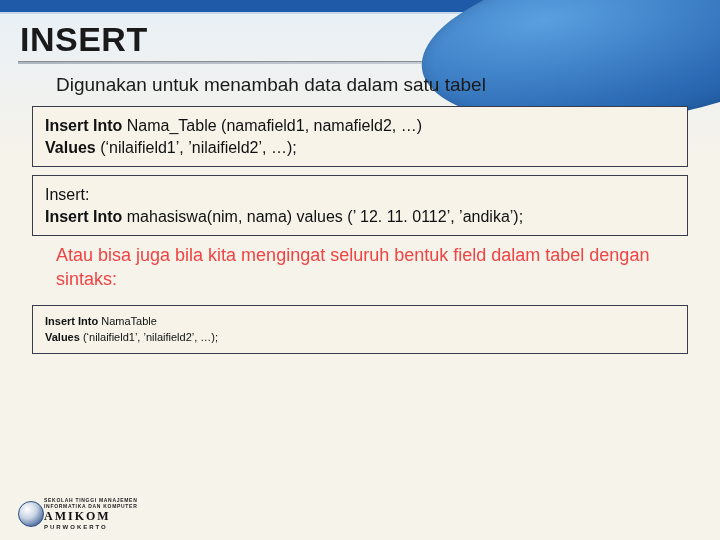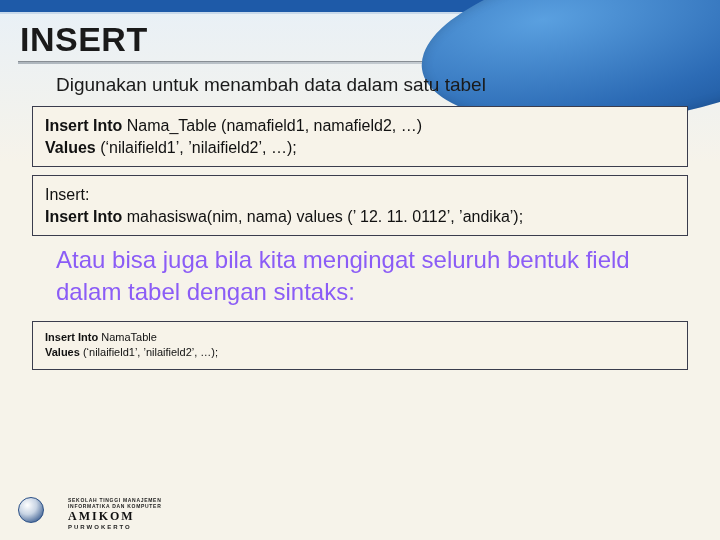--- a/index.html
+++ b/index.html
@@ -62,29 +62,30 @@
     line-height: 1.35;
   }
   .codebox .bold { font-weight: 700; margin-top: 16px; }
   .mono {
     font-family: Liberation Sans, sans-serif;
     font-size: 11px;
     line-height: 1.4;
   }
   .mid {
     margin: 6px 30px 14px 30px;
-    font-size: 24px;
-    color: #8b5cf6;
+    font-size: 18px;
+    color: #ef4444;
     line-height: 1.3;
   }
   .footer {
     position: absolute;
     left: 18px; bottom: 10px;
     display: flex;
-    gap: 24px;
+    align-items: center;
+    gap: 0;
   }
   .logo {
     width: 26px; height: 26px;
     border-radius: 50%;
     background: radial-gradient(circle at 35% 30%, #fff 0%, #c8d4e4 40%, #2a4f86 90%);
     border: 1px solid #2a4f86;
   }
   .footer-text .line1 { font-size: 5px; letter-spacing: 0.7px; color:#222; font-weight:700; }
   .footer-text .line1b { font-size: 5px; letter-spacing: 0.7px; color:#222; font-weight:700; }
   .footer-text .line2 { font-size: 12px; letter-spacing: 2px; font-weight:700; color:#111; font-family: "Times New Roman", serif;}

